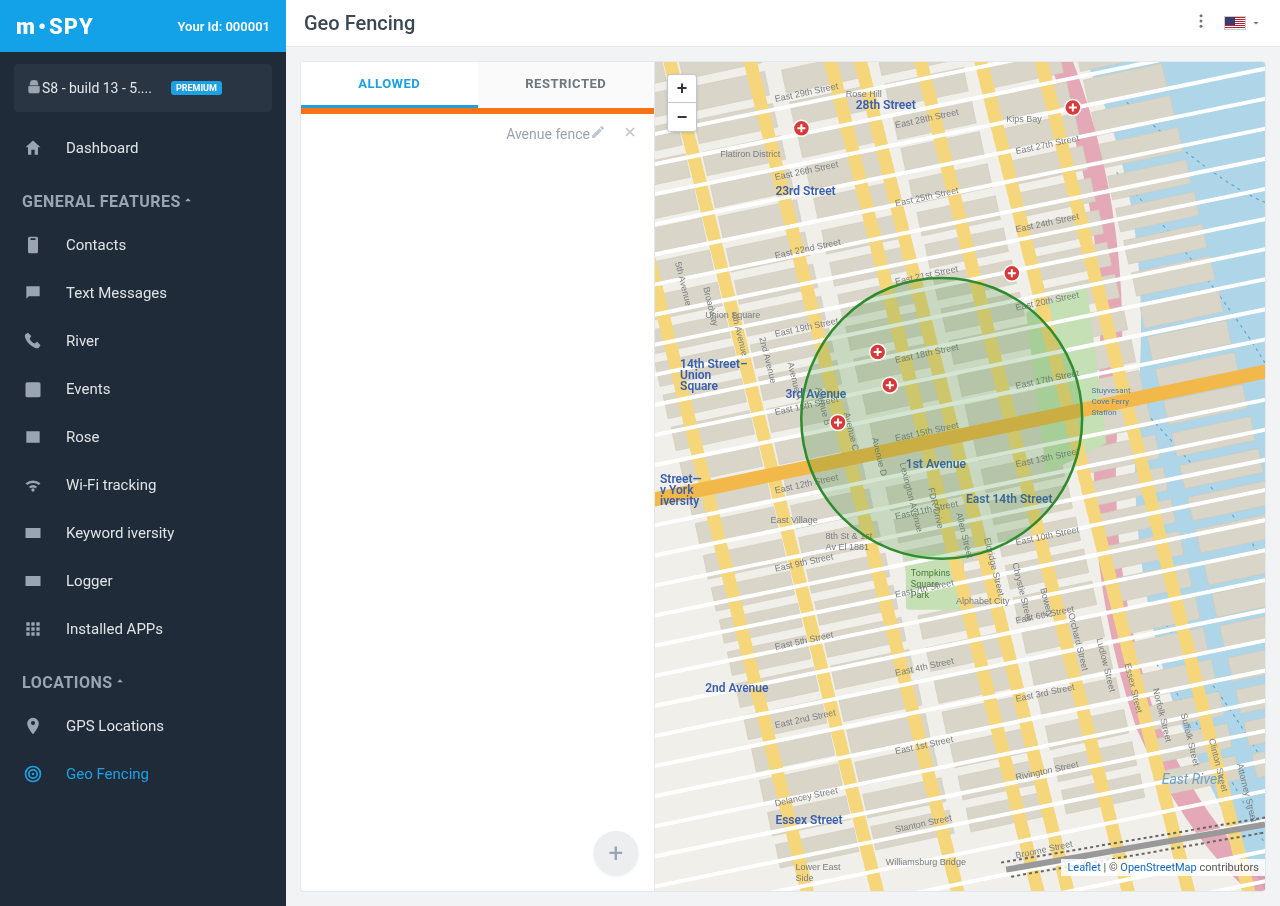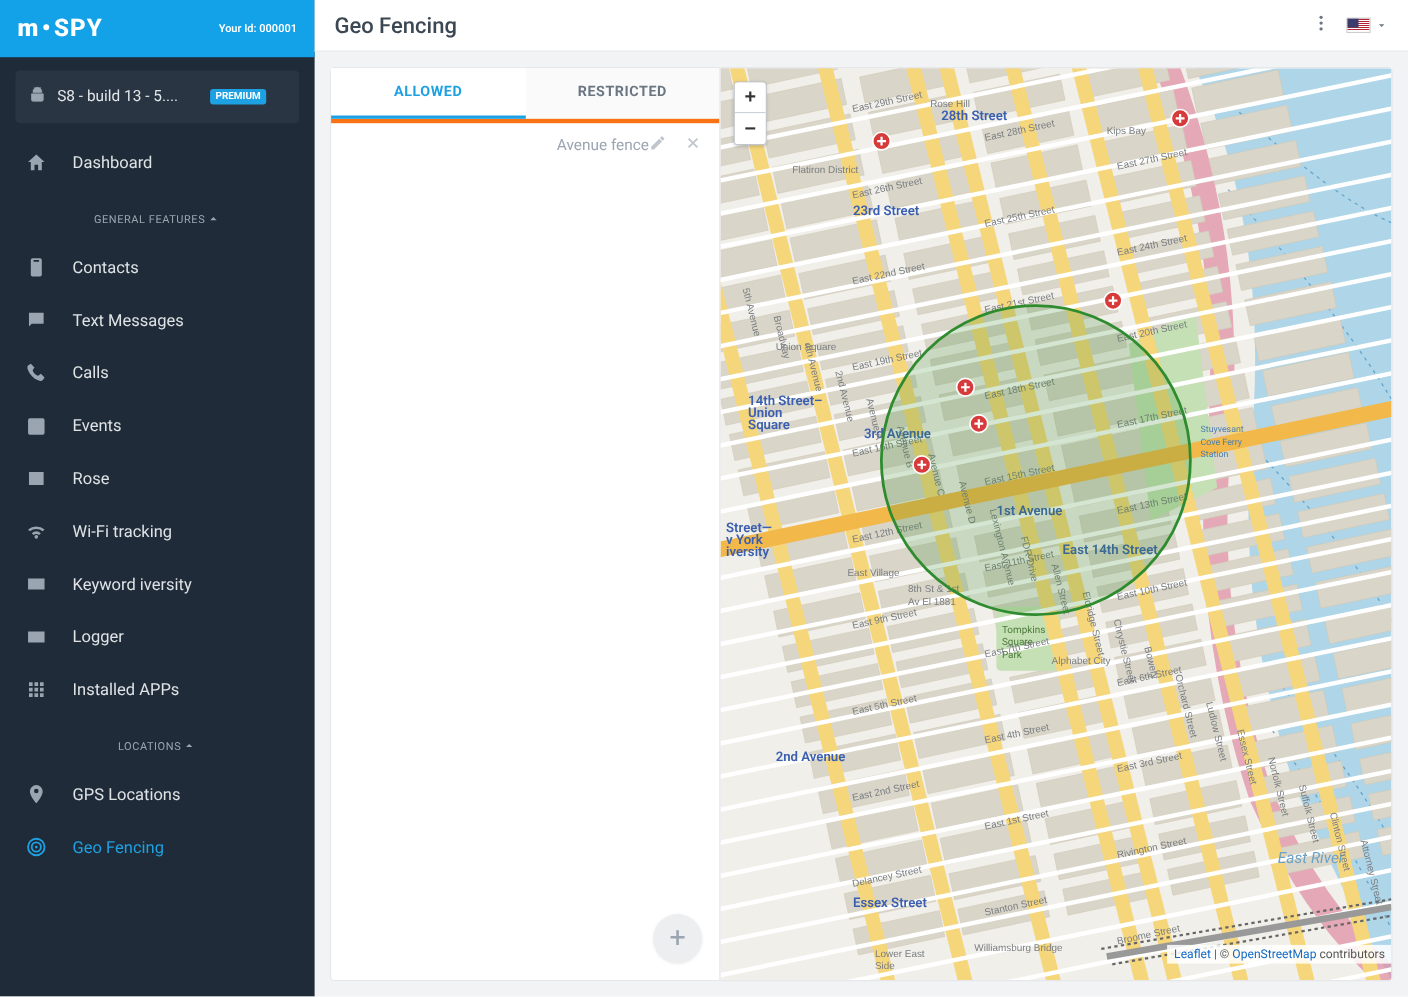--- a/index.html
+++ b/index.html
@@ -2,39 +2,39 @@
 <html><head>
 <meta charset="utf-8">
 <style>
   * { box-sizing: border-box; margin: 0; padding: 0; }
   html, body { height: 100%; font-family: -apple-system, BlinkMacSystemFont, "Segoe UI", Roboto, Arial, sans-serif; overflow: hidden; }
   .app { display: flex; width: 1280px; height: 906px; background: #f2f3f5; }
   .sidebar { width: 286px; background: #1f2b38; color: #c9d1d9; display: flex; flex-direction: column; }
   .brand { display: flex; align-items: center; justify-content: space-between; height: 52px; background: #13a1e8; color: #fff; padding: 0 16px; }
   .brand-logo { font-weight: 800; font-size: 22px; letter-spacing: 1px; display:flex; align-items:center; gap:2px;}
   .brand-logo .m { font-weight:900;}
-  .brand-id { font-size: 10px; font-weight: 600; }
-  .device { margin: 12px 14px; background: #2a3543; border-radius: 4px; height: 48px; display: flex; align-items: center; padding: 0 12px; gap: 10px; font-size: 14px; color: #e3e7eb;}
+  .brand-id { font-size: 13px; font-weight: 600; }
+  .device { margin: 12px 14px; background: #2a3543; border-radius: 4px; height: 48px; display: flex; align-items: center; padding: 0 12px; font-size: 14px; color: #e3e7eb;}
   .device .premium { background: #1ea1e2; color: #fff; font-size: 9px; padding: 2px 5px; border-radius: 3px; font-weight:700;margin-left:19px;}
   .nav { flex: 1; overflow-y: auto; padding-bottom: 36px;}
   .nav-item { display: flex; align-items: center; gap: 22px; padding: 14px 22px; color: #dfe3e6; cursor: pointer; font-size: 15px;}
   .nav-item.active { color: #1ea1e2; }
   .nav-item .ico { width: 22px; display:flex; align-items:center; justify-content:center; color:#9aa5b1;}
   .nav-item.active .ico { color:#1ea1e2;}
-  .section-hdr { display: flex; justify-content: center; align-items: center; padding: 20px 22px 10px; color: #9aa5b1; font-size: 10px; letter-spacing: 0.5px; font-weight:400;}
+  .section-hdr { display: flex; justify-content: flex-start; align-items: center; padding: 20px 22px 10px; color: #9aa5b1; font-size: 16px; letter-spacing: 0.5px; font-weight:700;}
   .chev { width:14px; height:14px; }
   .main { flex: 1; display: flex; flex-direction: column; }
   .topbar { height: 52px; background: #fff; border-bottom: 1px solid #e5e7ea; display: flex; align-items: center; padding: 0 18px; justify-content: space-between; }
   .topbar h1 { font-size: 20px; font-weight: 500; color: #3b4752; }
   .top-actions { display:flex; align-items:center; gap:14px; color:#6b7683;}
   .flag { width:22px; height:14px; background: linear-gradient(to bottom,#b22234 0 8%,#fff 8% 16%,#b22234 16% 24%,#fff 24% 32%,#b22234 32% 40%,#fff 40% 48%,#b22234 48% 56%,#fff 56% 64%,#b22234 64% 72%,#fff 72% 80%,#b22234 80% 88%,#fff 88% 100%); position:relative; border:1px solid #ccc;}
   .flag::before{content:"";position:absolute;left:0;top:0;width:10px;height:8px;background:#3c3b6e;}
   .content { flex: 1; display: flex; padding: 14px; gap: 0; }
   .left-panel { width: 354px; background: #fff; border:1px solid #e5e7ea; border-right:none; border-radius: 4px 0 0 4px; display:flex; flex-direction:column; position:relative;}
-  .tabs { display:flex; border-bottom:4px solid #f97316; background:#fafafa;}
+  .tabs { display:flex; border-bottom:6px solid #f97316; background:#fafafa;}
   .tab { flex:1; text-align:center; padding:14px 0; font-size:13px; font-weight:700; letter-spacing:0.5px; color:#6b7683; cursor:pointer;}
   .tab.active { color:#1ea1e2; border-bottom:3px solid #1ea1e2; background:#fff;}
   .fence-row { display:flex; align-items:center; justify-content:flex-end; padding:10px 16px; color:#9aa5b1; font-size:14px;}
   .fence-row .actions { display:flex; gap:16px; color:#bfc6cd;}
   .fence-row .actions span { cursor:pointer; }
   .fab { position:absolute; right:16px; bottom:16px; width:44px; height:44px; border-radius:50%; background:#eceef0; display:flex; align-items:center; justify-content:center; font-size:26px; color:#9aa5b1; cursor:pointer; box-shadow:0 1px 3px rgba(0,0,0,0.1);}
   .map-wrap { flex:1; position:relative; border:1px solid #e5e7ea; border-radius:0 4px 4px 0; overflow:hidden;}
   .map-svg { width:100%; height:100%; display:block;}
   .zoom { position:absolute; left:12px; top:12px; width:30px; background:#fff; border:1px solid #bfc6cd; border-radius:4px; overflow:hidden; box-shadow:0 1px 3px rgba(0,0,0,0.15);}
   .zoom button { width:100%; height:28px; background:#fff; border:none; font-size:18px; font-weight:700; cursor:pointer; color:#333;}
@@ -104,21 +104,21 @@
               </svg>
             </span>
             <span>Text Messages</span>
           </div>
           <div class="nav-item">
             <span class="ico">
               <svg width="20" height="20" viewBox="0 0 24 24">
                 <path fill="currentColor" d="M6 2l4 4-2 3c1 3 3 5 6 6l3-2 4 4-2 3c-1 1-3 1-5 0-5-2-9-6-11-11-1-2-1-4 0-5l3-2z"></path>
               </svg>
             </span>
-            <span>Calls</span>
+            <span>River</span>
           </div>
           <div class="nav-item">
             <span class="ico">
               <svg width="20" height="20" viewBox="0 0 24 24">
                 <path fill="currentColor" d="M5 4h14a2 2 0 012 2v14a2 2 0 01-2 2H5a2 2 0 01-2-2V6a2 2 0 012-2zm0 6h14v10H5V10z"></path>
               </svg>
             </span>
             <span>Events</span>
           </div>
           <div class="nav-item">

